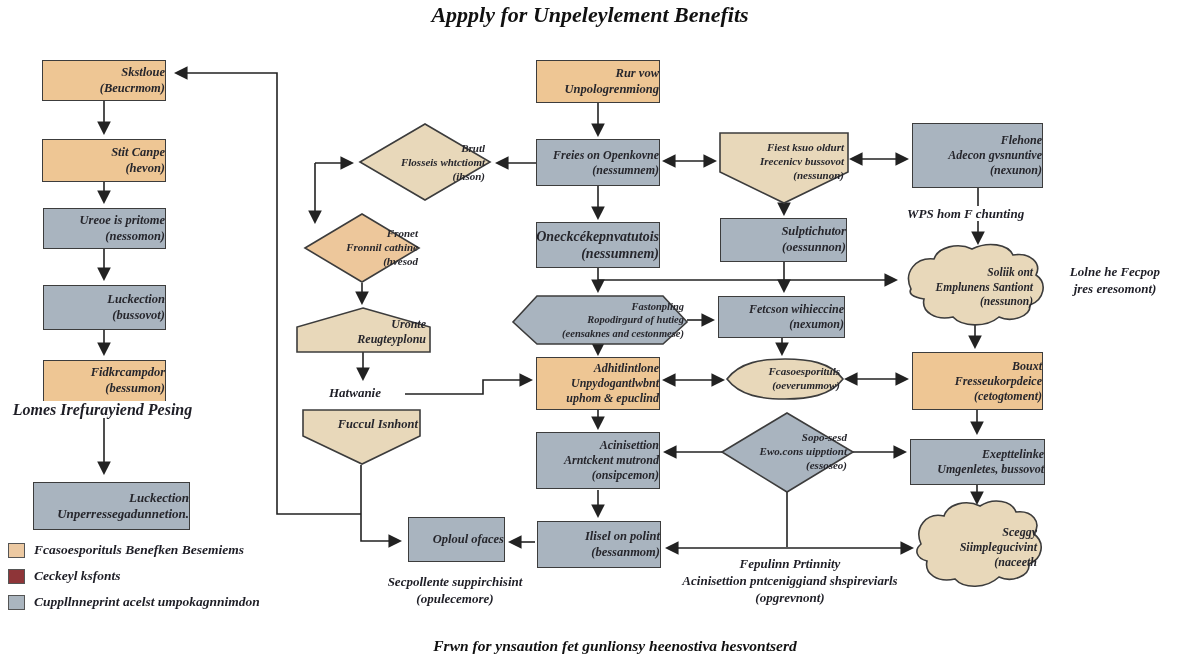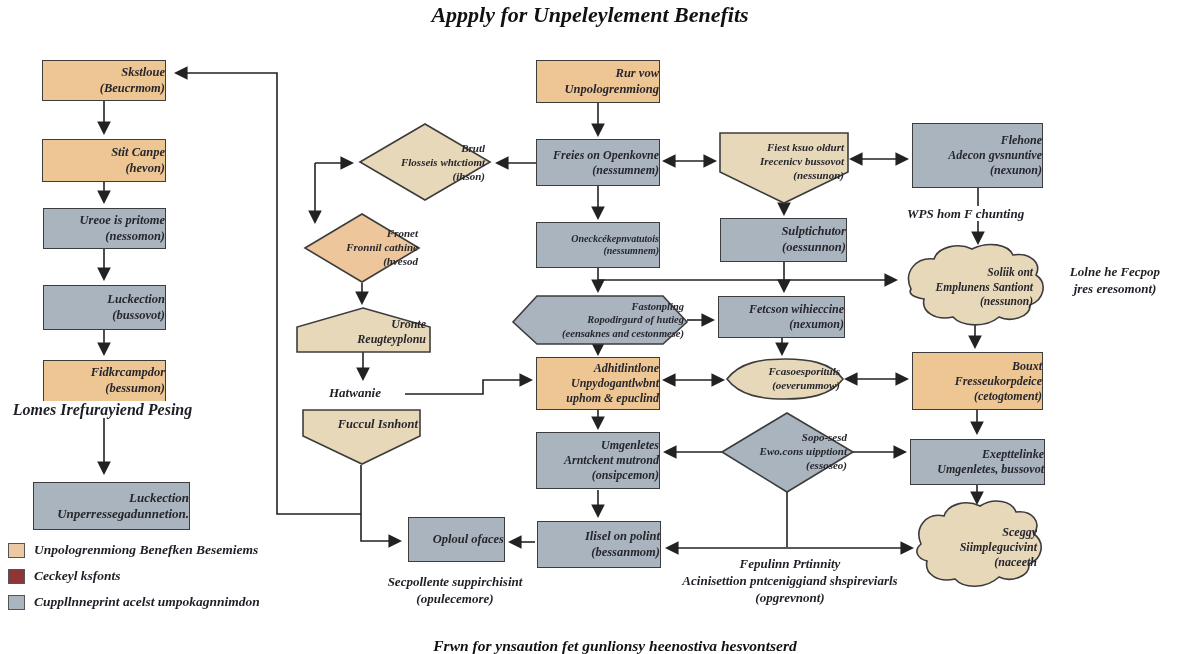--- a/index.html
+++ b/index.html
@@ -149,36 +149,36 @@
   </div>
 
   <div class="node rect tan" style="left:536px;top:60px;width:124px;height:43px">
     <span>Rur vow</span>
       <span>Unpologrenmiong</span>
   </div>
   <div class="node rect grayb" style="left:536px;top:139px;width:124px;height:47px;font-size:12px">
     <span>Freies on Openkovne</span>
       <span>(nessumnem)</span>
   </div>
-  <div class="node rect grayb" style="left:536px;top:222px;width:124px;height:46px;font-size:10px">
+  <div class="node rect grayb" style="left:536px;top:222px;width:124px;height:46px;font-size:14px">
     <span>Oneckcékepnvatutois</span>
       <span>(nessumnem)</span>
   </div>
   <div class="node shaped" style="left:516px;top:298px;width:168px;height:44px;font-size:10.5px">
     <span>Fastonpling</span>
       <span>Ropodirgurd of hutieg</span>
       <span>(eensaknes and cestonmese)</span>
   </div>
   <div class="node rect tan" style="left:536px;top:357px;width:124px;height:53px;font-size:12px">
     <span>Adhitlintlone</span>
       <span>Unpydogantlwbnt</span>
       <span>uphom &amp; epuclind</span>
   </div>
   <div class="node rect grayb" style="left:536px;top:432px;width:124px;height:57px;font-size:12px">
-    <span>Umgenletes</span>
+    <span>Acinisettion</span>
       <span>Arntckent mutrond</span>
       <span>(onsipcemon)</span>
   </div>
   <div class="node rect grayb" style="left:537px;top:521px;width:124px;height:47px">
     <span>Ilisel on polint</span>
       <span>(bessanmom)</span>
   </div>
 
   <div class="node shaped" style="left:724px;top:136px;width:120px;height:52px;font-size:11px">
     <span>Fiest ksuo oldurt</span>
@@ -247,21 +247,21 @@
   </div>
   <div class="free" style="left:630px;top:556px;width:320px">
     <div>Fepulinn Prtinnity</div>
     <div>Acinisettion pntceniggiand shspireviarls</div>
     <div>(opgrevnont)</div>
   </div>
 
   <div id="legend">
     <div class="legend-row">
       <span class="swatch s-tan"></span>
-      <span class="legend-label">Unpologrenmiong Benefken Besemiems</span>
+      <span class="legend-label">Fcasoesporituls Benefken Besemiems</span>
     </div>
     <div class="legend-row">
       <span class="swatch s-red"></span>
       <span class="legend-label">Ceckeyl ksfonts</span>
     </div>
     <div class="legend-row">
       <span class="swatch s-gray"></span>
       <span class="legend-label">Cuppllnneprint acelst umpokagnnimdon</span>
     </div>
   </div>

